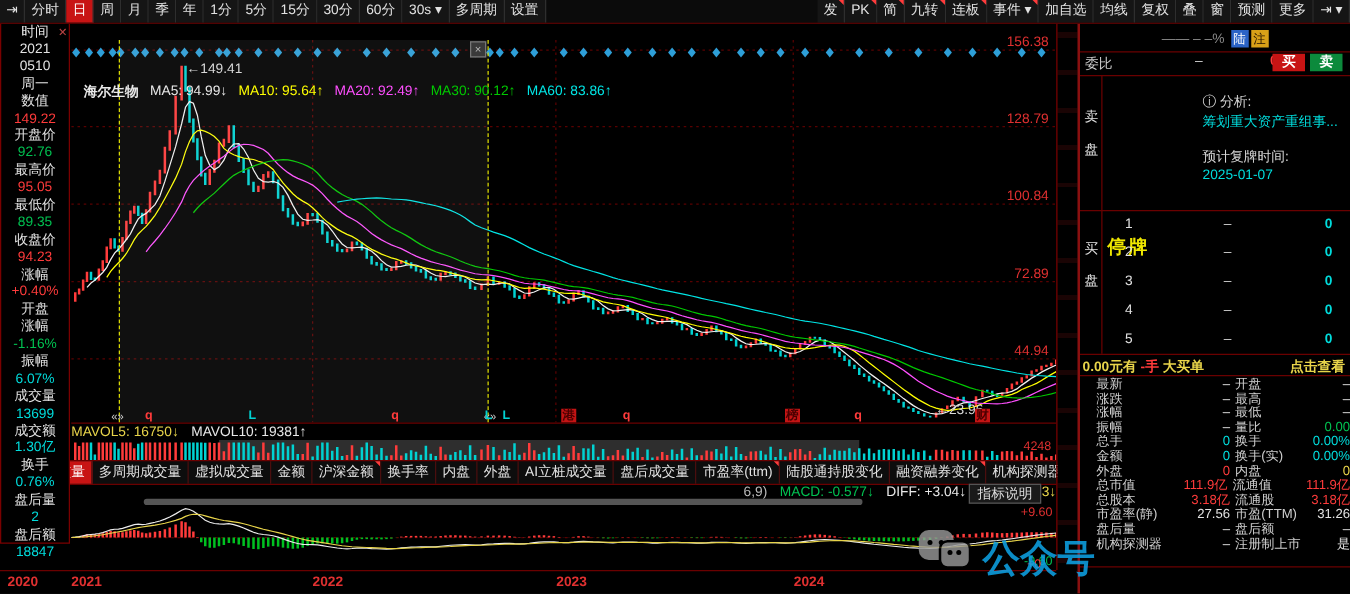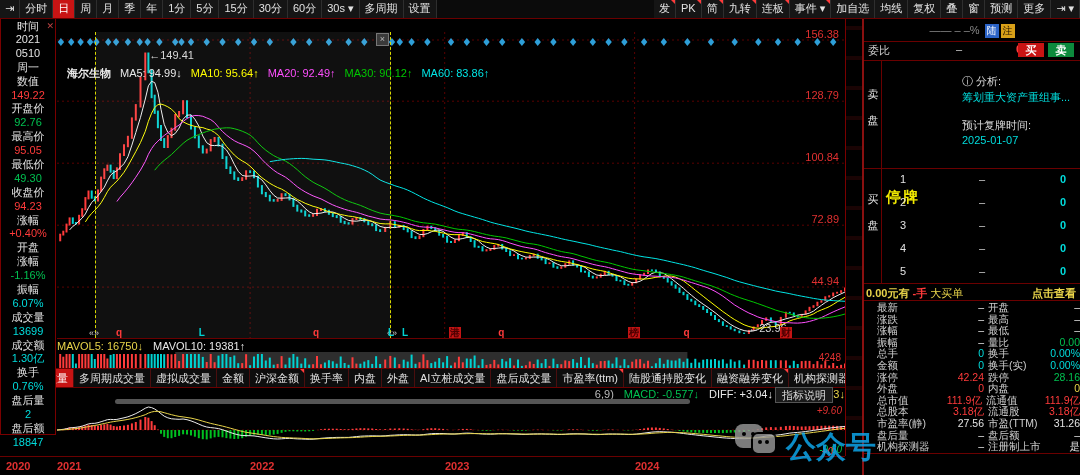--- a/index.html
+++ b/index.html
@@ -52,21 +52,21 @@
   .itab.active{background:#c81414;color:#fff;}
   .itab.corner::after{content:"";position:absolute;top:0;right:0;border-top:4px solid #ff3b3b;border-left:4px solid transparent;}
   .itab .l2{background:#d01414;color:#fff;font-size:9px;padding:0 1px;line-height:11px;}
   .itab.yellow{color:#e8d44a;}
   
   #macd-row{position:absolute;left:57px;top:386px;width:788px;height:16px;display:flex;gap:10px;align-items:center;z-index:2;justify-content:flex-end;}
   #macd-help{position:absolute;left:775px;top:387px;padding:0 6px;border:1px solid #555;background:#1a1a1a;
              color:#ddd;line-height:14px;cursor:pointer;z-index:3;}
   #scrollbar{position:absolute;left:115px;top:399px;width:575px;height:5px;background:#555;border-radius:3px;z-index:4;cursor:grab;}
   #macd-pane{position:absolute;left:57px;top:404px;width:788px;height:52px;z-index:1;}
-  .macd-side{position:absolute;right:3px;font-size:10px;font-style:italic;}
+  .macd-side{position:absolute;right:3px;font-size:10px;}
   
   #x-axis{position:absolute;left:0;top:456px;width:845px;height:19px;border-top:1px solid #6a0000;z-index:2;}
   .xtick{position:absolute;top:3px;color:#e03030;font-size:11px;font-weight:bold;}
   
   #thin-strip{position:absolute;left:845px;top:0;width:17px;height:456px;border-left:1px solid #7a0000;
      background:repeating-linear-gradient(180deg,#000 0 26px,#1a0404 26px 30px);z-index:3;}
   
   #rp{position:absolute;left:862px;top:0;width:218px;height:475px;background:#000;border-left:2px solid #8a1010;
       box-sizing:border-box;z-index:15;}
   #rp .sep{position:absolute;left:0;width:100%;height:0;border-top:1px solid #6a0000;}
@@ -169,21 +169,21 @@
         <div class="sline c-w">2021</div>
         <div class="sline c-w">0510</div>
         <div class="sline c-w">周一</div>
         <div class="sline c-l">数值</div>
         <div class="sline c-r">149.22</div>
         <div class="sline c-l">开盘价</div>
         <div class="sline c-g">92.76</div>
         <div class="sline c-l">最高价</div>
         <div class="sline c-r">95.05</div>
         <div class="sline c-l">最低价</div>
-        <div class="sline c-g">49.30</div>
+        <div class="sline c-g">89.35</div>
         <div class="sline c-l">收盘价</div>
         <div class="sline c-r">94.23</div>
         <div class="sline c-l">涨幅</div>
         <div class="sline c-r">+0.40%</div>
         <div class="sline c-l">开盘</div>
         <div class="sline c-l">涨幅</div>
         <div class="sline c-g">-1.16%</div>
         <div class="sline c-l">振幅</div>
         <div class="sline c-c">6.07%</div>
         <div class="sline c-l">成交量</div>
@@ -1045,21 +1045,21 @@
             <span class="d">–</span>
             <span class="v">0</span>
           </div>
         </div>
     </div>
     <div class="sep" style="top:283px"></div>
 
     <div id="rp-order">
       <span style="color:#e8d44a;font-weight:bold">0.00元有</span>
       <span style="color:#ff3b3b;font-weight:bold">-手</span>
-      <span style="color:#e8d44a;font-weight:normal">大买单</span>
+      <span style="color:#e8d44a;font-weight:bold">大买单</span>
       <span style="position:absolute;right:4px;color:#e8d44a;font-weight:bold;cursor:pointer">点击查看</span>
     </div>
     <div class="sep" style="top:300px"></div>
 
     <div id="rp-stats">
         <div class="srow">
           <span class="sl">最新</span>
           <span class="sv c-w">–</span>
           <span class="sl2">开盘</span>
           <span class="sv2 c-w">–</span>
@@ -1088,26 +1088,20 @@
           <span class="sl2">换手</span>
           <span class="sv2 c-c">0.00%</span>
         </div>
         <div class="srow">
           <span class="sl">金额</span>
           <span class="sv c-c">0</span>
           <span class="sl2">换手(实)</span>
           <span class="sv2 c-c">0.00%</span>
         </div>
         <div class="srow">
-          <span class="sl">涨停</span>
-          <span class="sv c-r">42.24</span>
-          <span class="sl2">跌停</span>
-          <span class="sv2 c-g">28.16</span>
-        </div>
-        <div class="srow">
           <span class="sl">外盘</span>
           <span class="sv c-r">0</span>
           <span class="sl2">内盘</span>
           <span class="sv2 c-y">0</span>
         </div>
         <div class="srow">
           <span class="sl">总市值</span>
           <span class="sv c-r">111.9亿</span>
           <span class="sl2">流通值</span>
           <span class="sv2 c-r">111.9亿</span>

